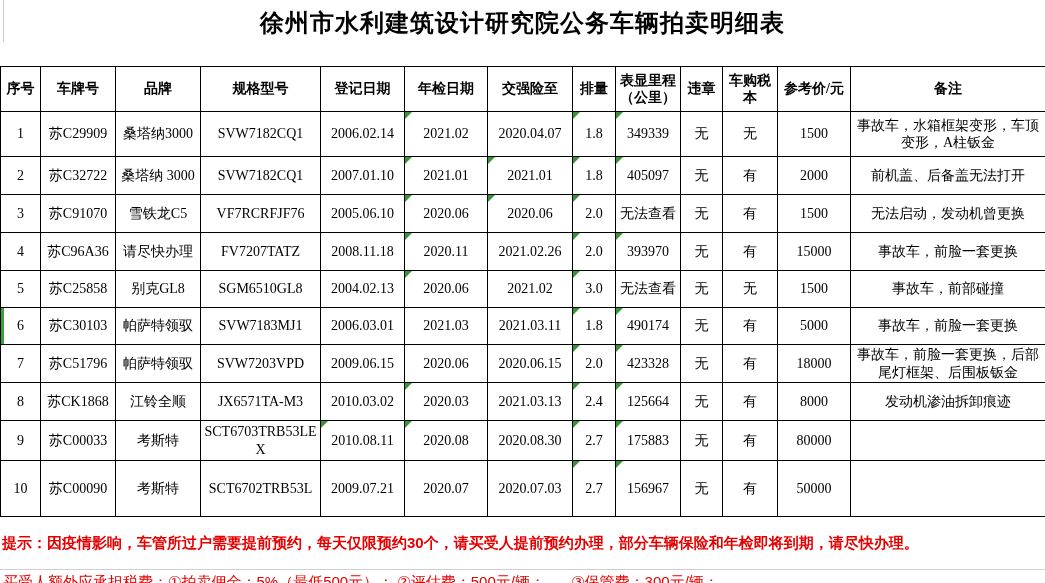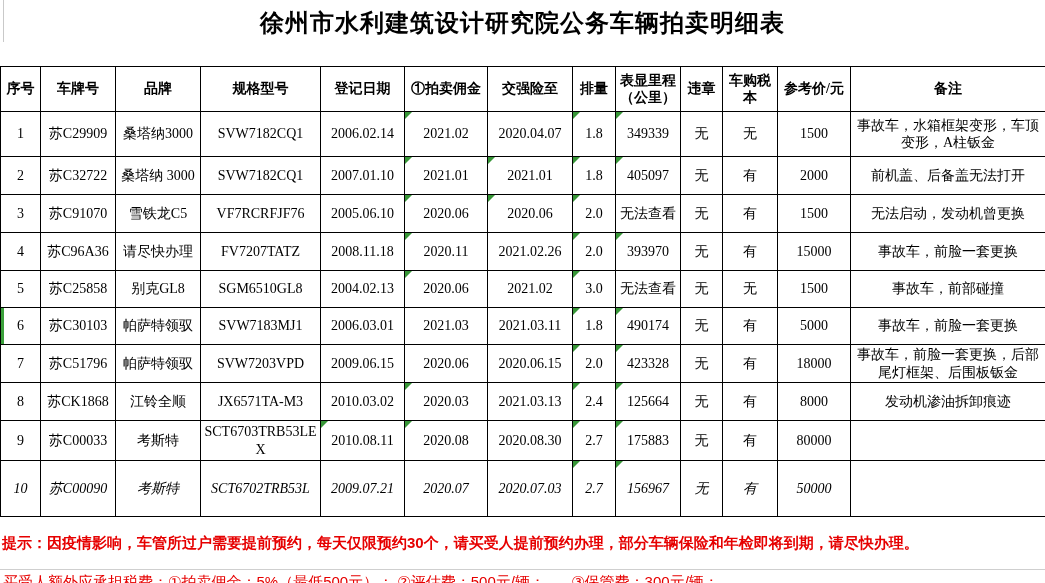--- a/index.html
+++ b/index.html
@@ -80,21 +80,21 @@
         <col style="width: 73px;">
         <col style="width: 195px;">
       </colgroup>
     <thead>
         <tr>
           <th>序号</th>
           <th>车牌号</th>
           <th>品牌</th>
           <th>规格型号</th>
           <th>登记日期</th>
-          <th>①拍卖佣金</th>
+          <th>年检日期</th>
           <th>交强险至</th>
           <th>排量</th>
           <th>表显里程（公里）</th>
           <th>违章</th>
           <th>车购税本</th>
           <th>参考价/元</th>
           <th>备注</th>
         </tr>
       </thead>
     <tbody>
@@ -226,21 +226,21 @@
           <td>2010.08.11<span class="tri"></span></td>
           <td>2020.08<span class="tri"></span></td>
           <td>2020.08.30</td>
           <td>2.7<span class="tri"></span></td>
           <td>175883<span class="tri"></span></td>
           <td>无</td>
           <td>有</td>
           <td>80000</td>
           <td></td>
         </tr>
-        <tr style="height: 56px; font-style: italic;">
+        <tr style="height: 56px;">
           <td>10</td>
           <td>苏C00090</td>
           <td>考斯特</td>
           <td>SCT6702TRB53L</td>
           <td>2009.07.21</td>
           <td>2020.07</td>
           <td>2020.07.03</td>
           <td>2.7<span class="tri"></span></td>
           <td>156967<span class="tri"></span></td>
           <td>无</td>

